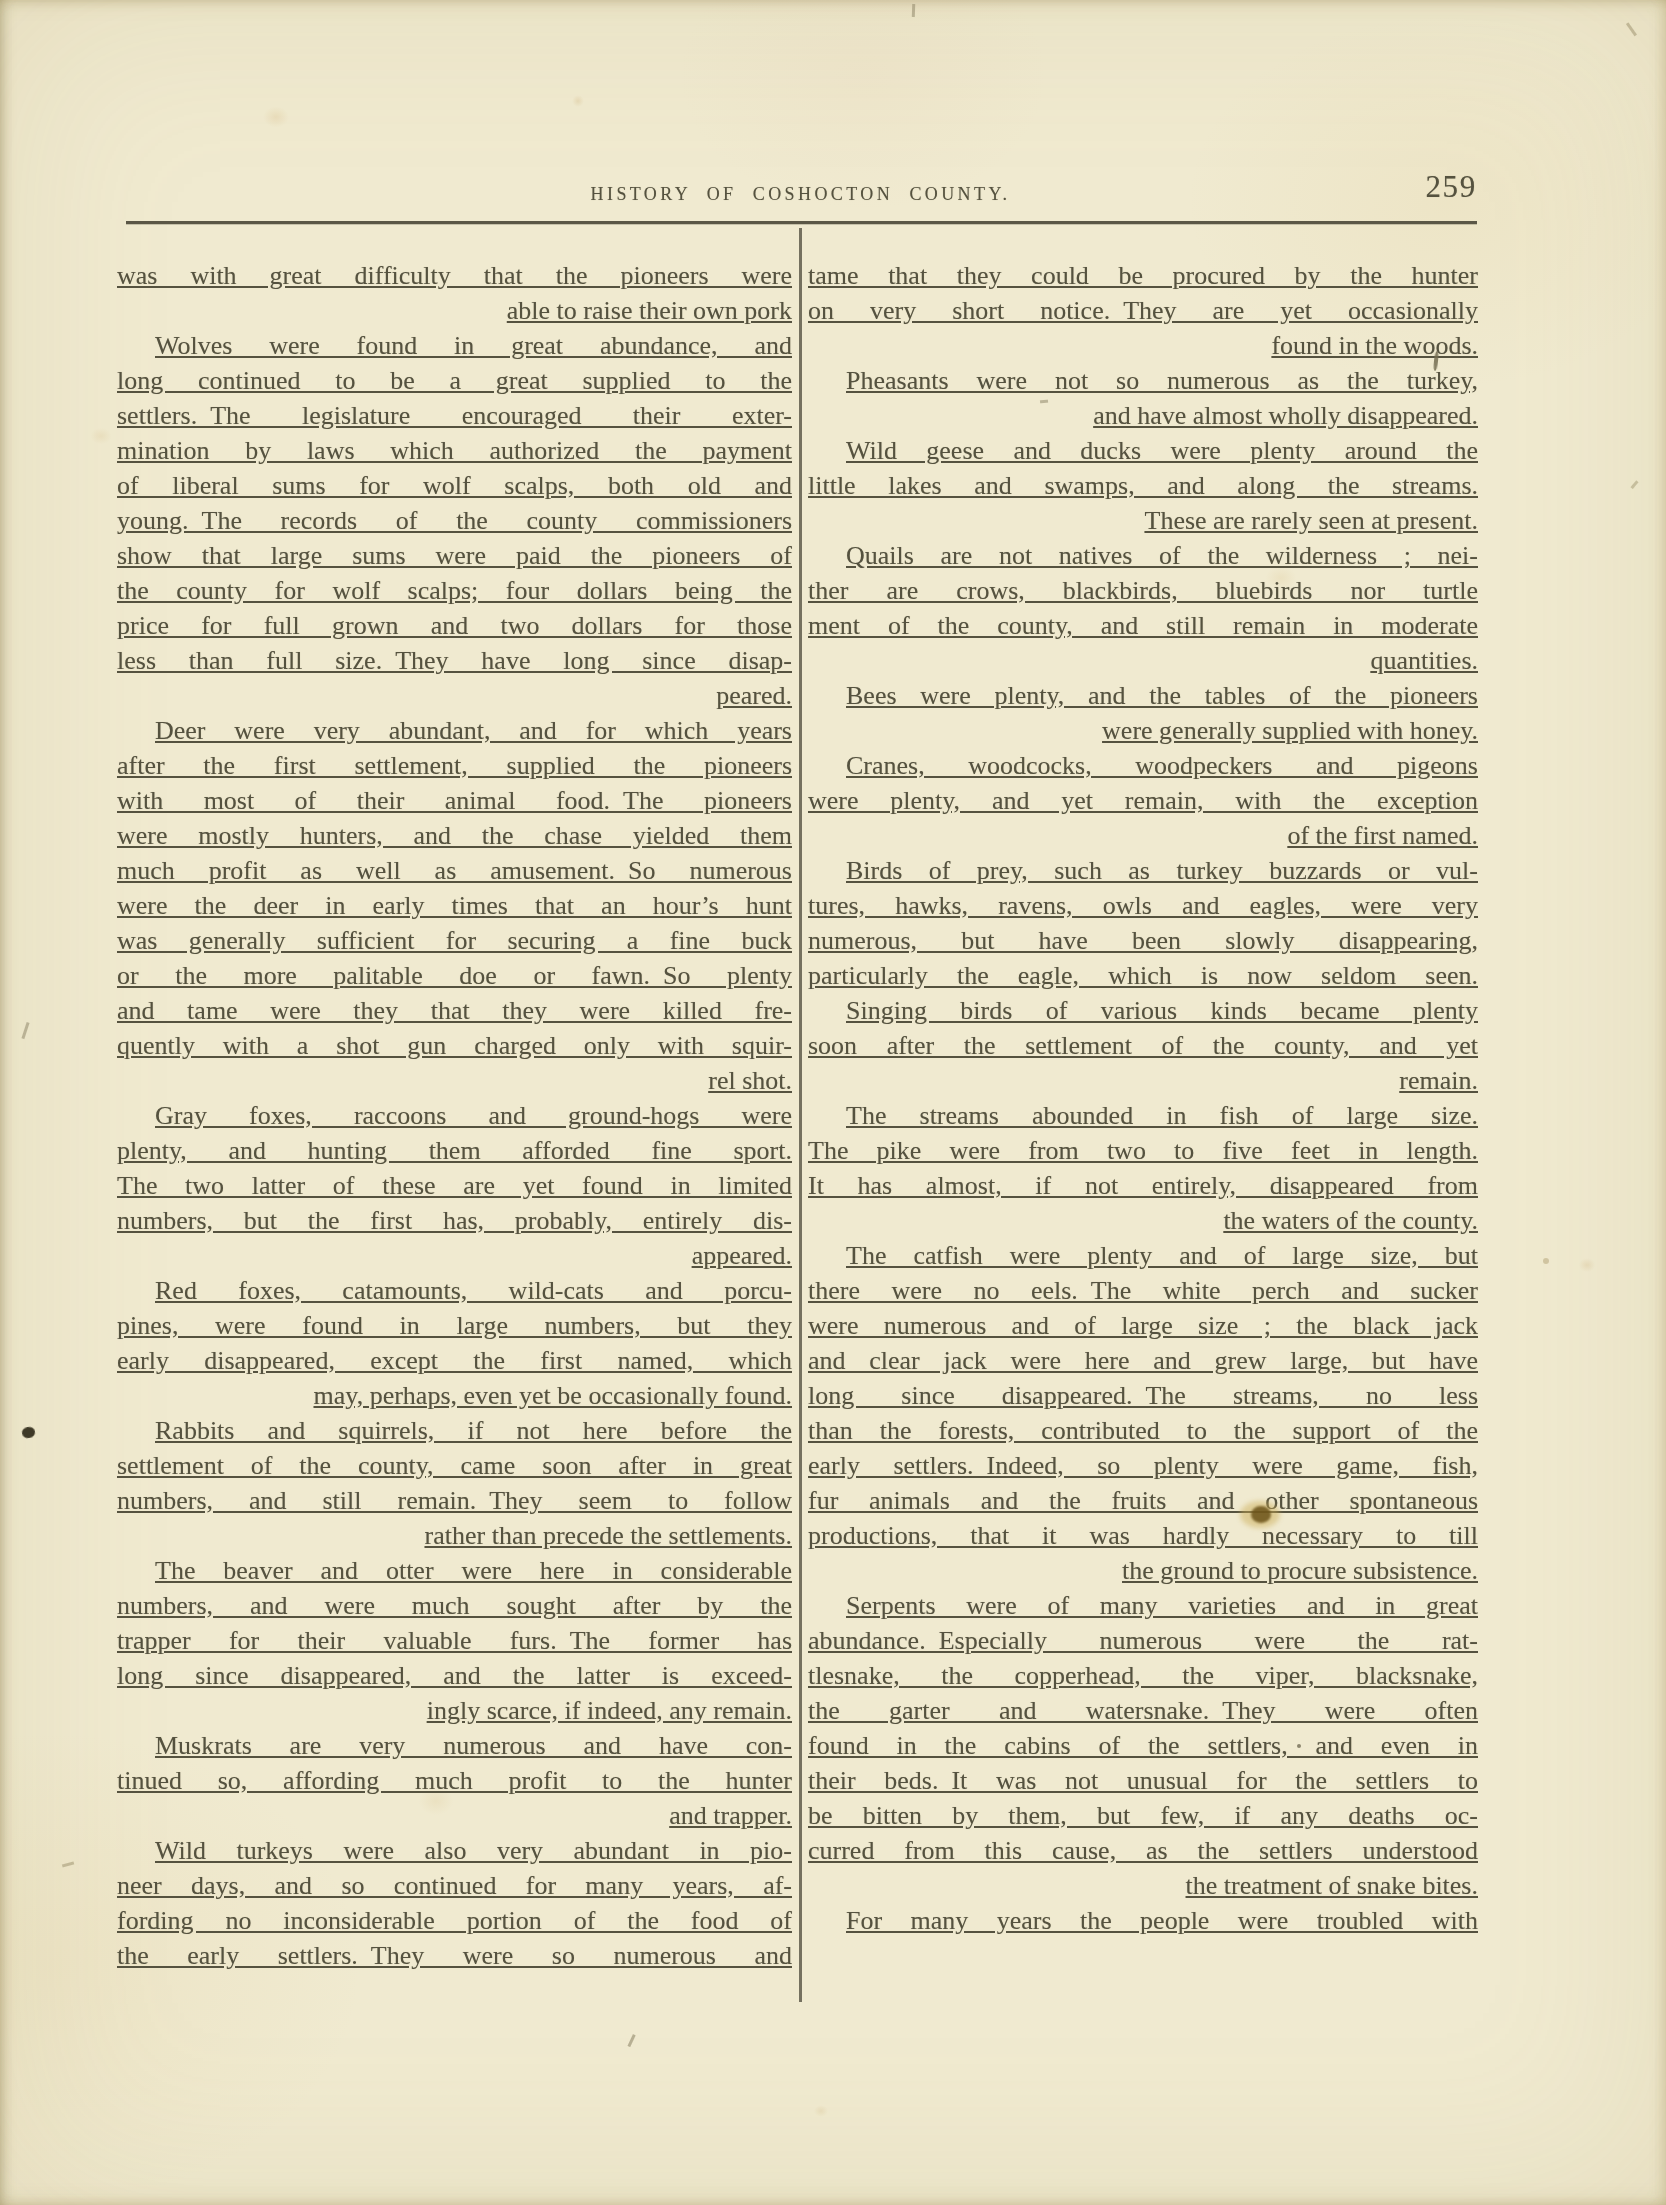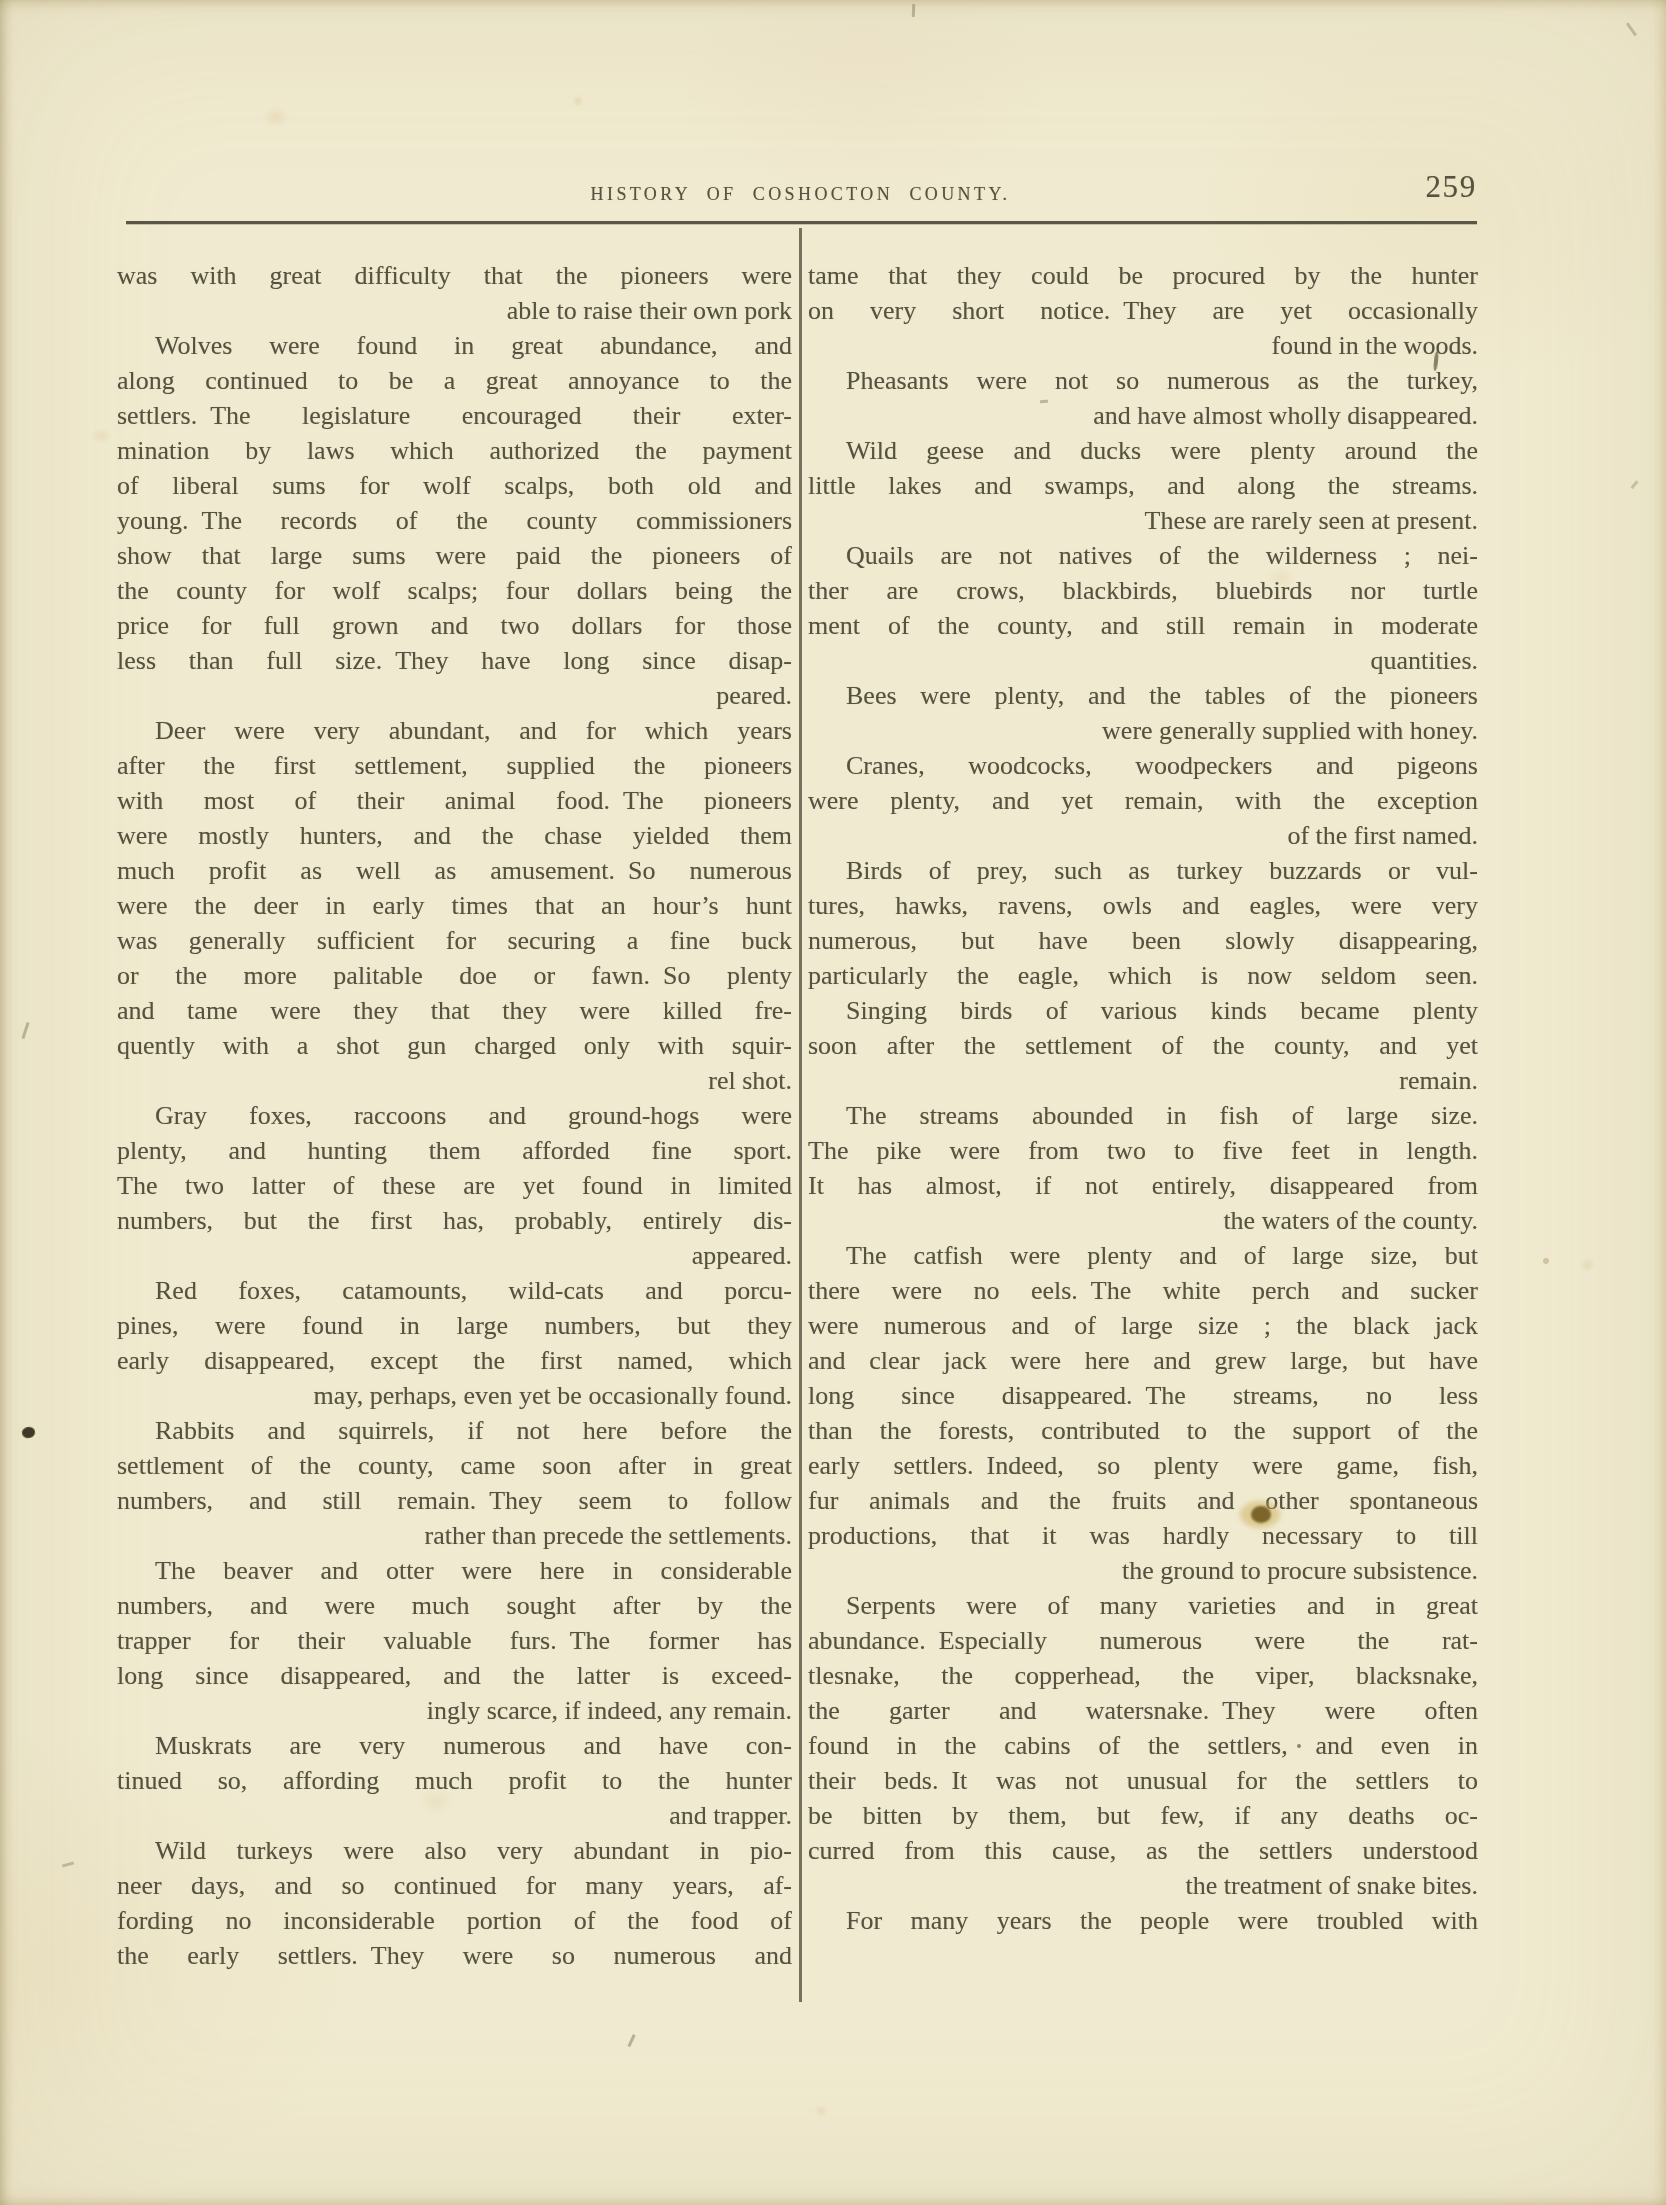--- a/index.html
+++ b/index.html
@@ -55,20 +55,21 @@
     box-shadow:0 0.8px 0 rgba(91,87,70,.35);
   }
   .column-divider{
     position:absolute;left:799px;top:228px;width:2.5px;height:1774px;
     background:var(--divider,#75715f);
   }
   .col{
     position:absolute;top:258px;
     font-size:26px;line-height:35px;
     text-shadow:0 0 0.8px rgba(85,82,63,.32);
+    text-decoration:underline;
   }
   .col-left{left:117px;width:675px;}
   .col-right{left:808px;width:670px;}
   .line{
     text-align:justify;
     text-align-last:justify;
     white-space:normal;
     height:35px;overflow:visible;
   }
   .line.end{text-align:right;text-align-last:auto;}
@@ -86,21 +87,21 @@
     <div class="page-number">259</div>
   </div>
 
   <div class="header-rule"></div>
   <div class="column-divider"></div>
 
   <div class="col col-left" id="col-left">
       <div class="line">was with great difficulty that the pioneers were</div>
       <div class="line end">able to raise their own pork</div>
       <div class="line indent">Wolves were found in great abundance, and</div>
-      <div class="line">along continued to be a great annoyance to the</div>
+      <div class="line">long continued to be a great supplied to the</div>
       <div class="line">settlers. The legislature encouraged their exter-</div>
       <div class="line">mination by laws which authorized the payment</div>
       <div class="line">of liberal sums for wolf scalps, both old and</div>
       <div class="line">young. The records of the county commissioners</div>
       <div class="line">show that large sums were paid the pioneers of</div>
       <div class="line">the county for wolf scalps; four dollars being the</div>
       <div class="line">price for full grown and two dollars for those</div>
       <div class="line">less than full size. They have long since disap-</div>
       <div class="line end">peared.</div>
       <div class="line indent">Deer were very abundant, and for which years</div>

